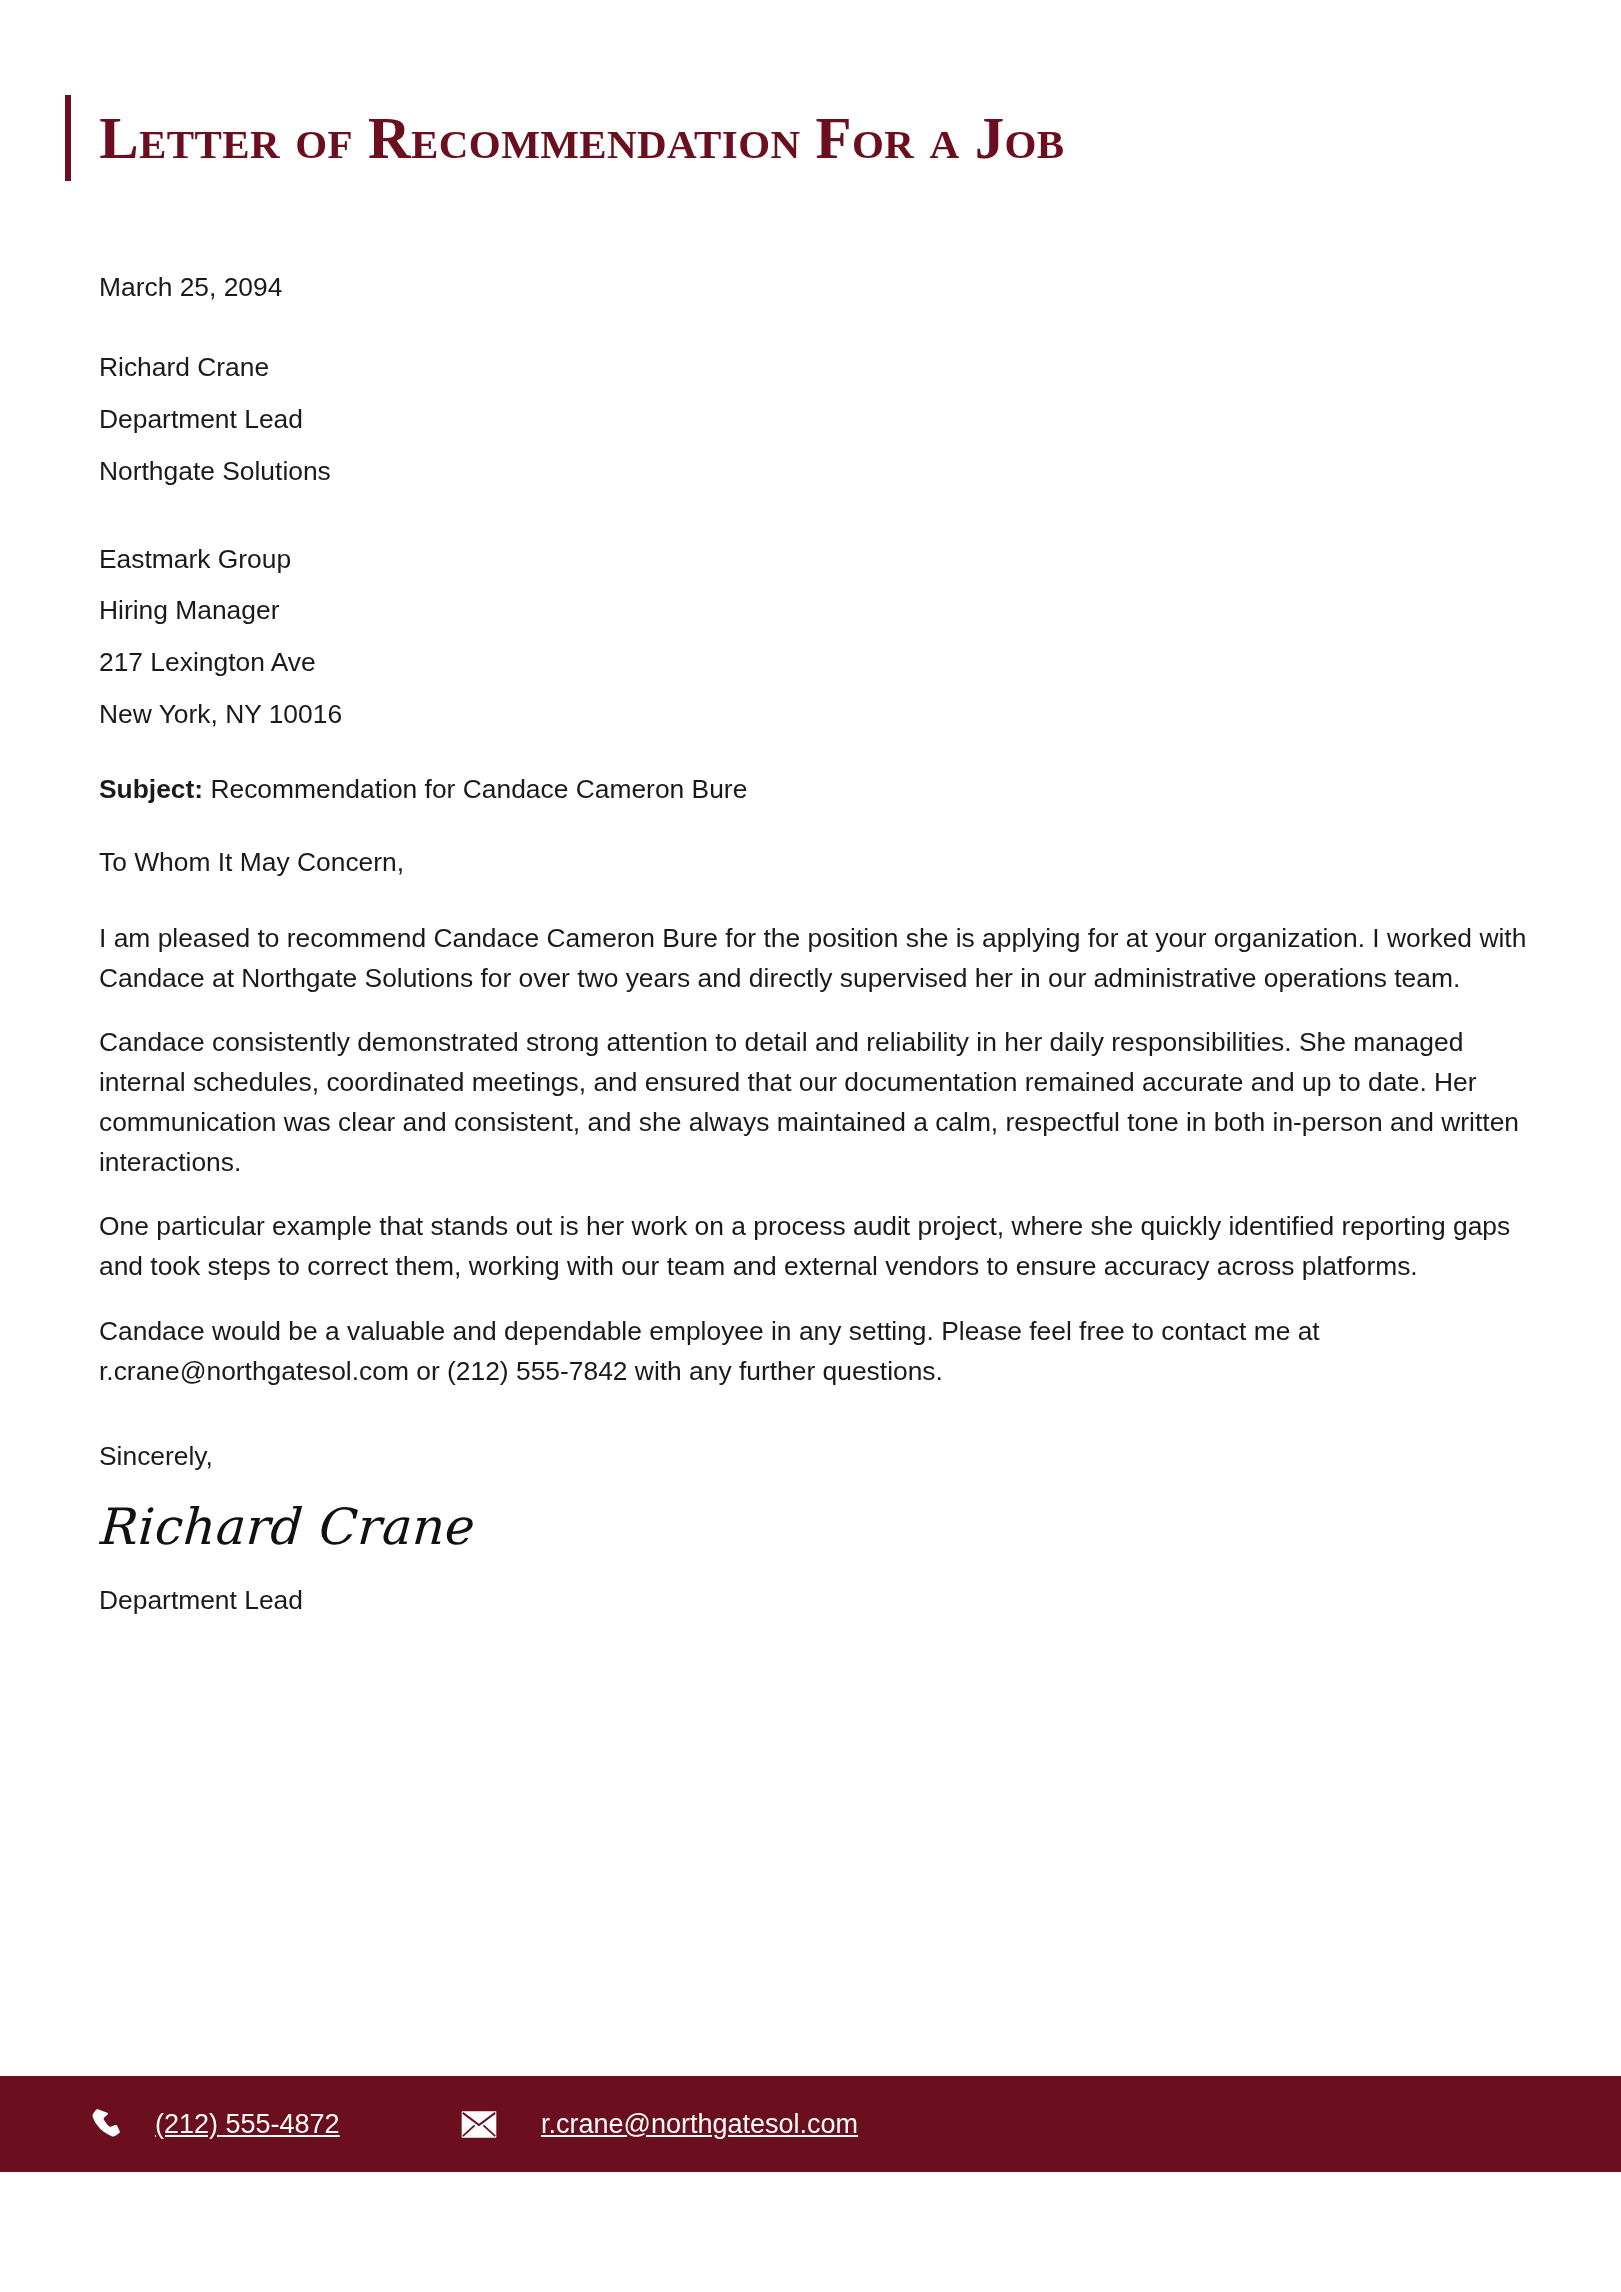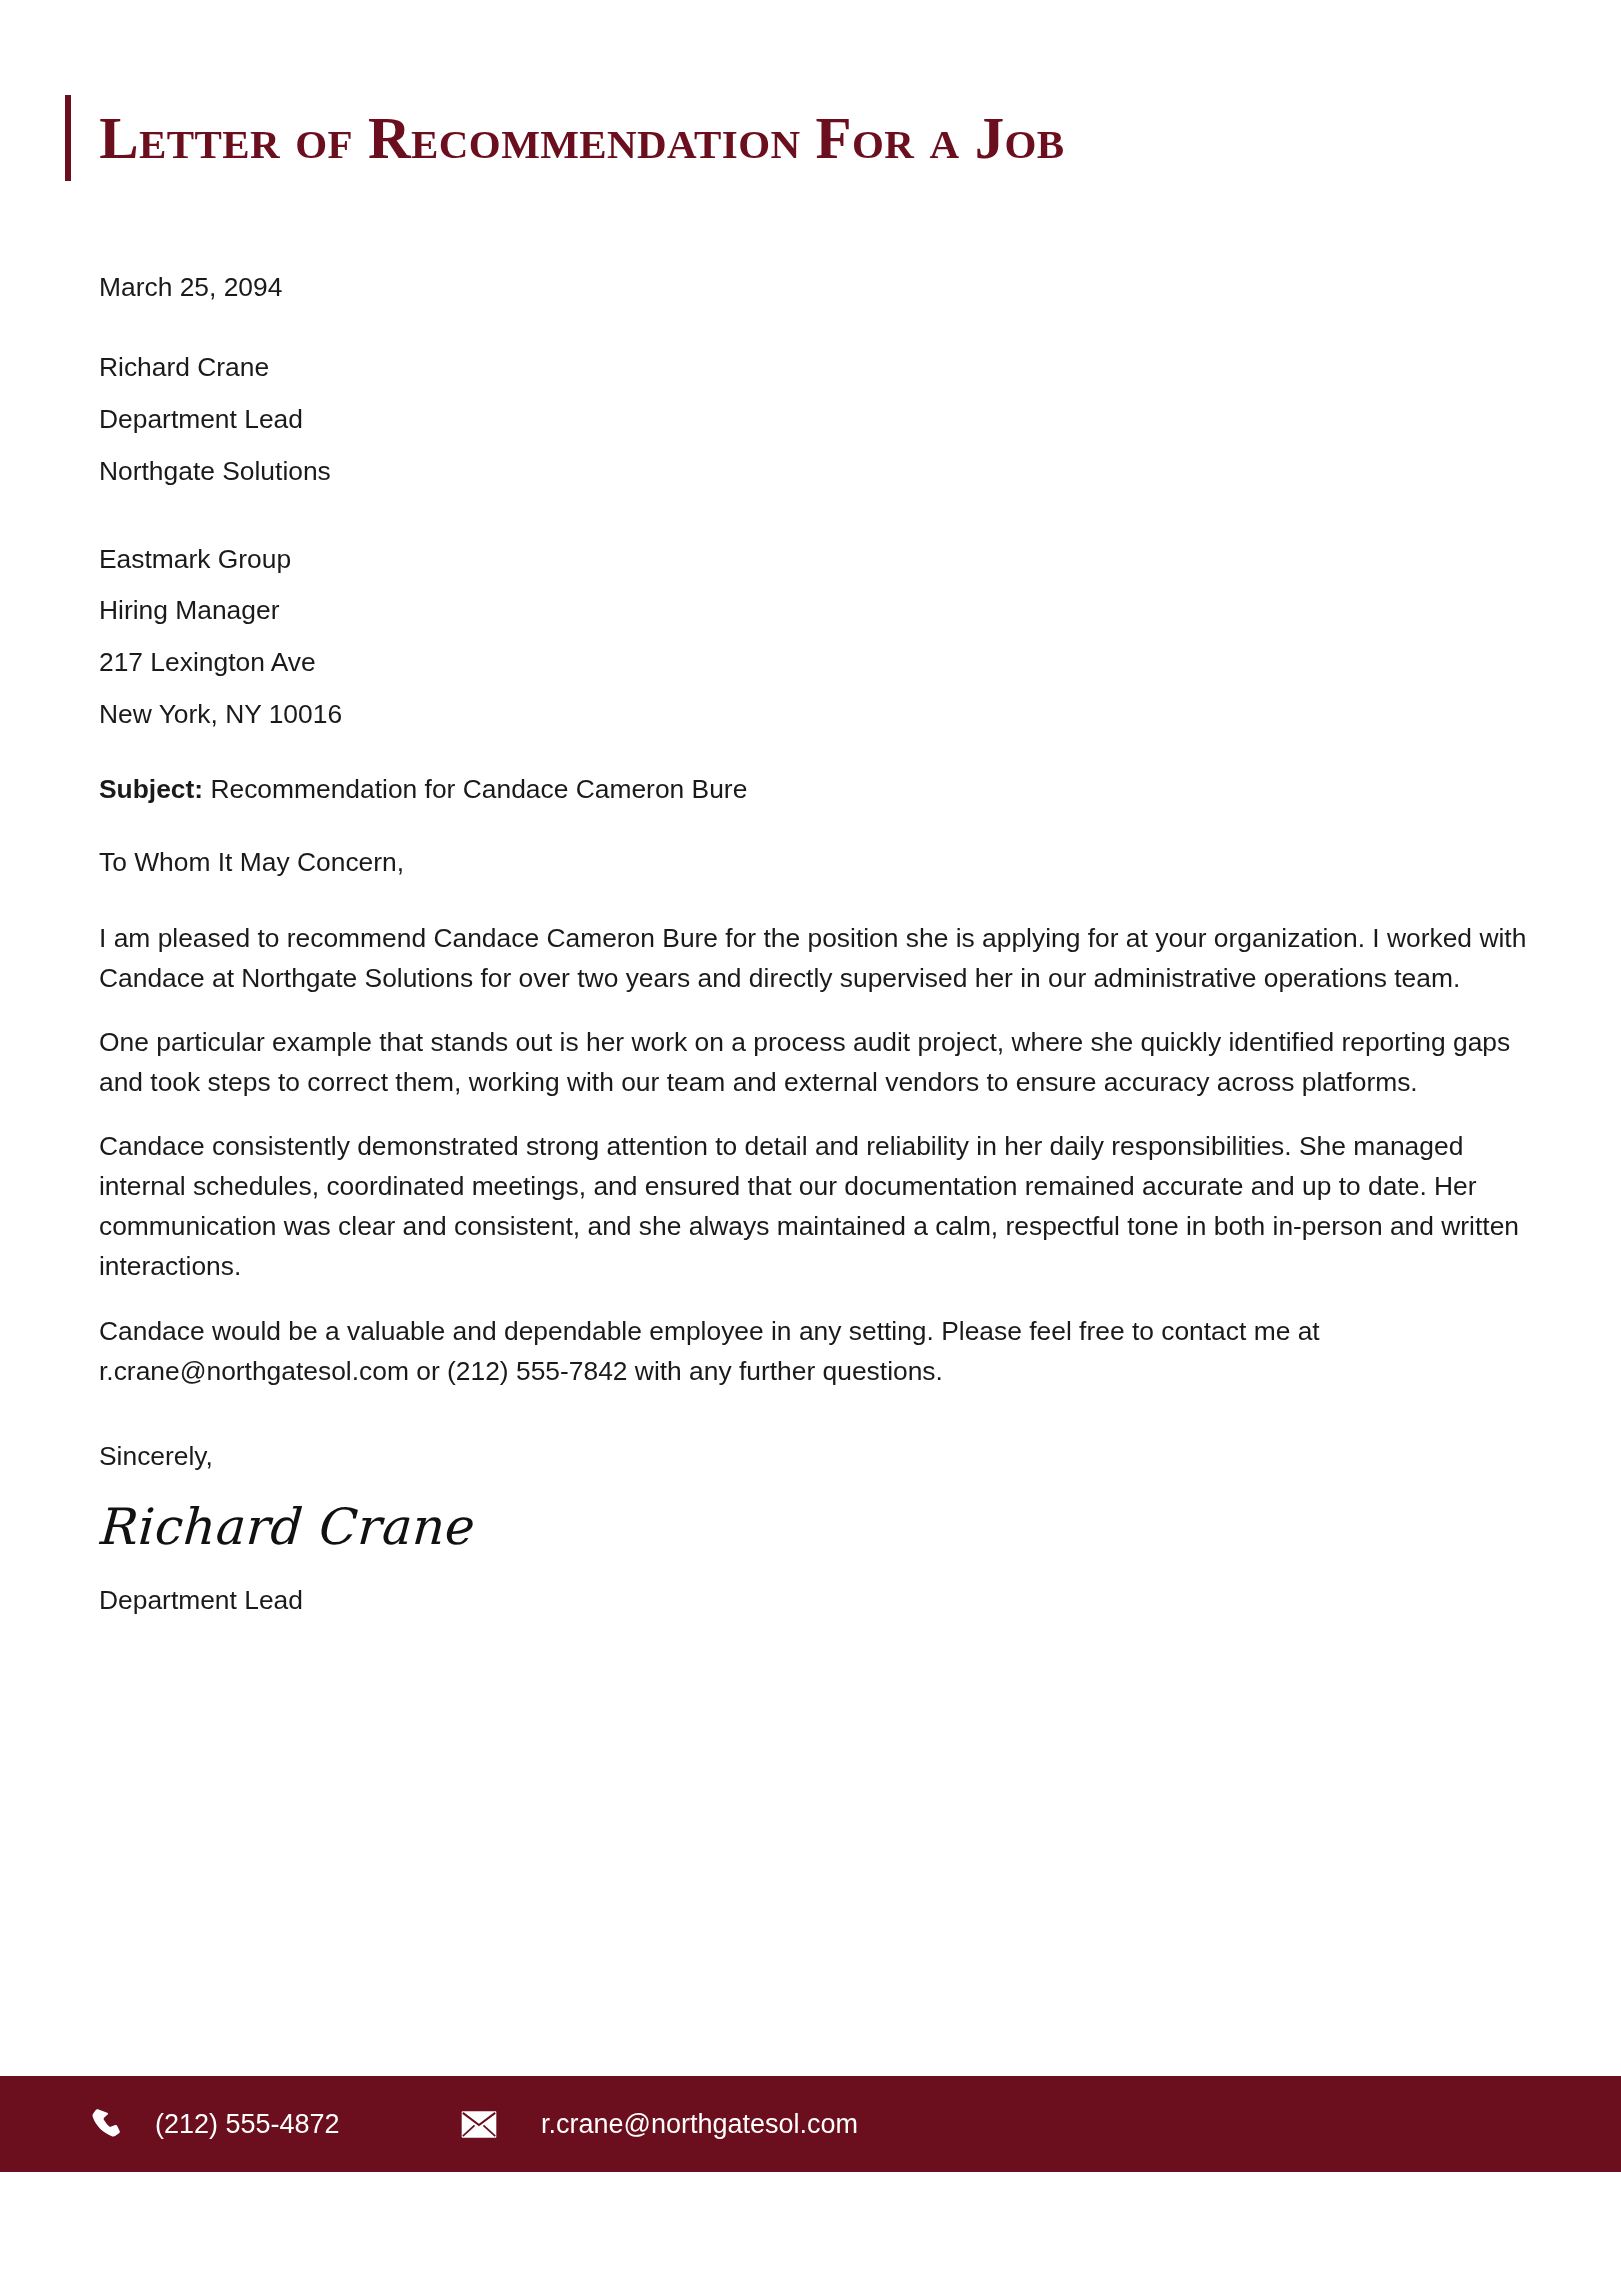--- a/index.html
+++ b/index.html
@@ -133,20 +133,21 @@
     display: flex;
     align-items: center;
     color: #ffffff;
   }
   .footer-item {
     display: flex;
     align-items: center;
     position: absolute;
     top: 0;
     height: 96px;
+    text-decoration: underline;
   }
   .fi-phone { left: 86px; }
   .fi-email { left: 459px; }
   .fi-addr  { left: 969px; }
 
   .footer-icon {
     width: 39px;
     height: 39px;
     display: flex;
     align-items: center;
@@ -198,22 +199,22 @@
 
     <div class="subject-line"><span class="subject-label">Subject:</span><span> Recommendation for Candace Cameron Bure</span></div>
 
     <div class="spacer-md"></div>
 
     <div class="salutation">To Whom It May Concern,</div>
 
     <div class="spacer-md"></div>
 
     <p class="para">I am pleased to recommend Candace Cameron Bure for the position she is applying for at your organization. I worked with Candace at Northgate Solutions for over two years and directly supervised her in our administrative operations team.</p>
+    <p class="para">Candace consistently demonstrated strong attention to detail and reliability in her daily responsibilities. She managed internal schedules, coordinated meetings, and ensured that our documentation remained accurate and up to date. Her communication was clear and consistent, and she always maintained a calm, respectful tone in both in-person and written interactions.</p>
     <p class="para">One particular example that stands out is her work on a process audit project, where she quickly identified reporting gaps and took steps to correct them, working with our team and external vendors to ensure accuracy across platforms.</p>
-    <p class="para">Candace consistently demonstrated strong attention to detail and reliability in her daily responsibilities. She managed internal schedules, coordinated meetings, and ensured that our documentation remained accurate and up to date. Her communication was clear and consistent, and she always maintained a calm, respectful tone in both in-person and written interactions.</p>
     <p class="para">Candace would be a valuable and dependable employee in any setting. Please feel free to contact me at r.crane@northgatesol.com or (212) 555-7842 with any further questions.</p>
 
     <div class="spacer-sm"></div>
 
     <div class="closing">Sincerely,</div>
 
     <div class="signature">Richard Crane</div>
 
     <div class="sig-title">Department Lead</div>
 

